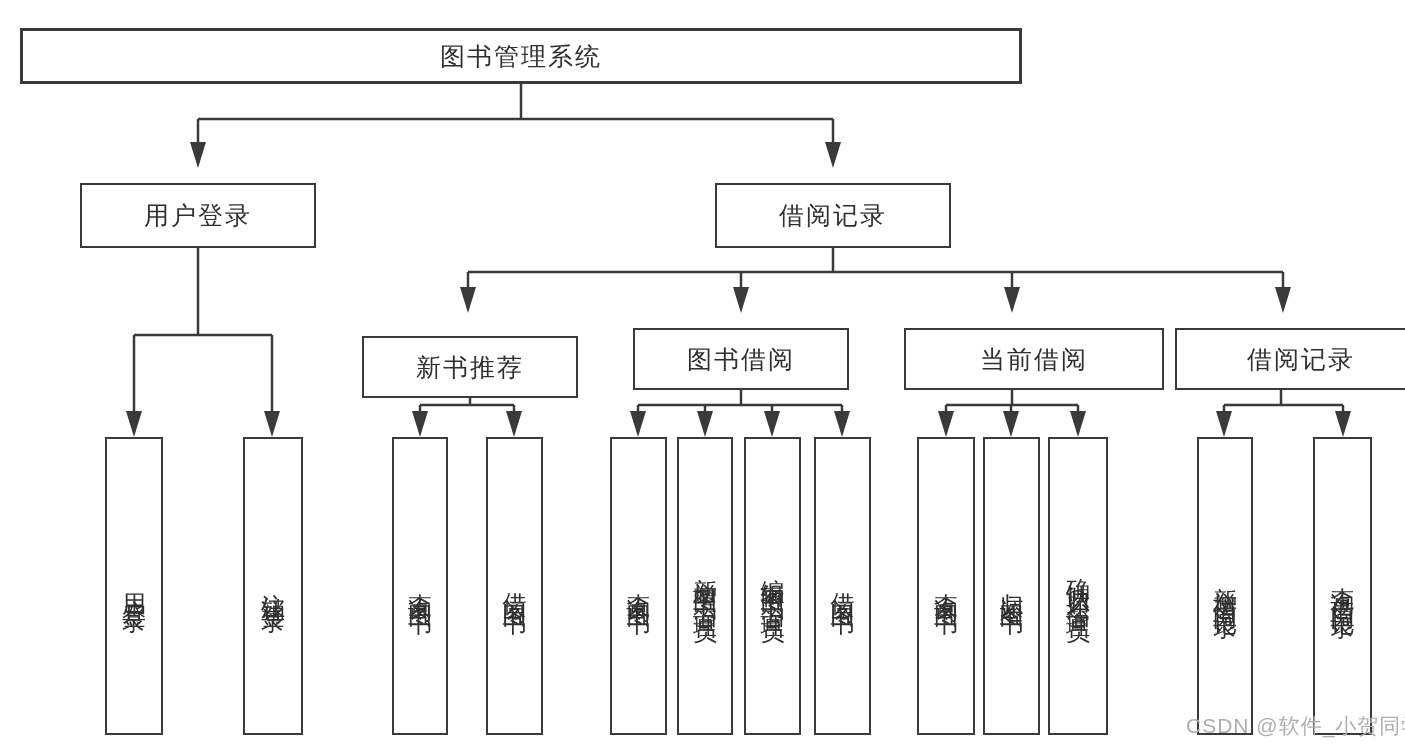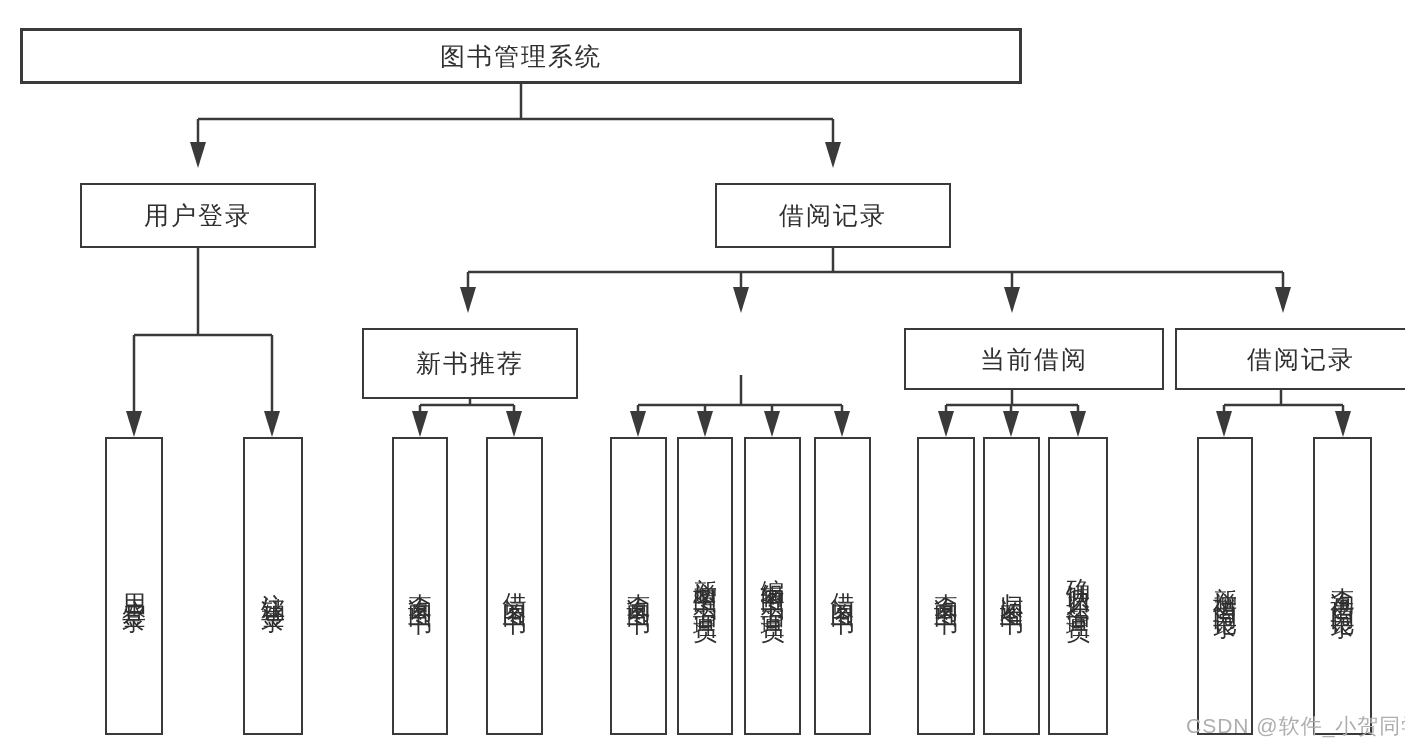--- a/index.html
+++ b/index.html
@@ -112,21 +112,22 @@
       <polygon points="1224,437 1216,411 1232,411"></polygon>
       <polygon points="1343,437 1335,411 1351,411"></polygon>
     </g>
   </svg>
 
   <div class="hbox root" style="left:20px;top:13px;width:1002px;height:56px">图书管理系统</div>
 
   <div class="hbox" style="left:80px;top:168px;width:236px;height:65px">用户登录</div>
   <div class="hbox" style="left:715px;top:168px;width:236px;height:65px">借阅记录</div>
 
-  <div class="hbox" style="left:362px;top:313px;width:216px;height:71px">新书推荐</div>
+  <div class="hbox" style="left:362px;top:321px;width:216px;height:62px">新书推荐</div>
+  <div class="hbox" style="left:633px;top:313px;width:216px;height:62px">图书借阅</div>
   <div class="hbox" style="left:904px;top:313px;width:260px;height:62px">当前借阅</div>
   <div class="hbox" style="left:1175px;top:313px;width:252px;height:62px">借阅记录</div>
 
   <div class="vbox" style="left:105px;width:58px">用户登录</div>
   <div class="vbox" style="left:243px;width:60px">注销登录</div>
 
   <div class="vbox" style="left:392px;width:56px">查询图书</div>
   <div class="vbox" style="left:486px;width:57px">借阅图书</div>
 
   <div class="vbox" style="left:610px;width:57px">查询图书</div>

